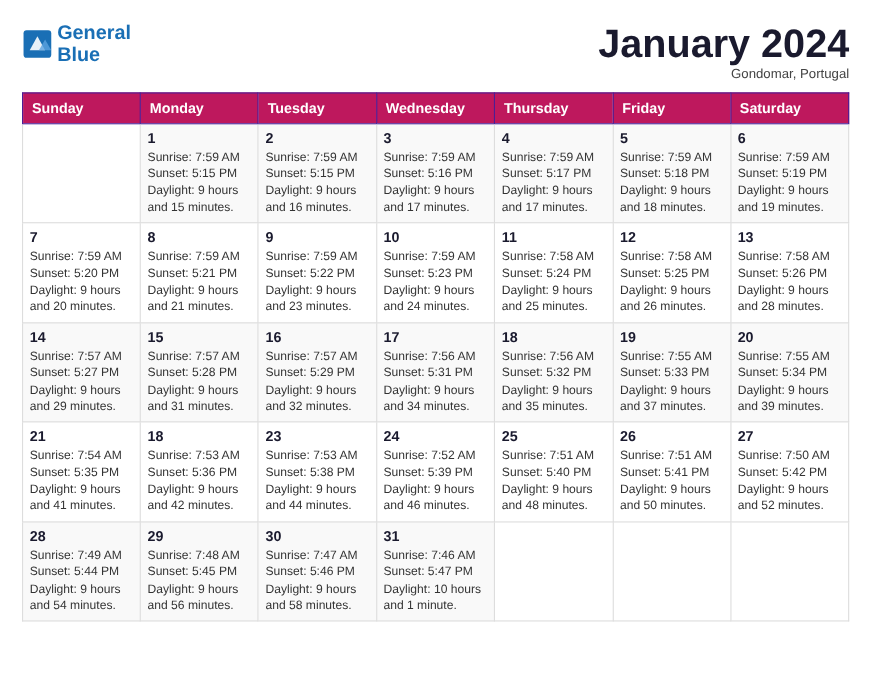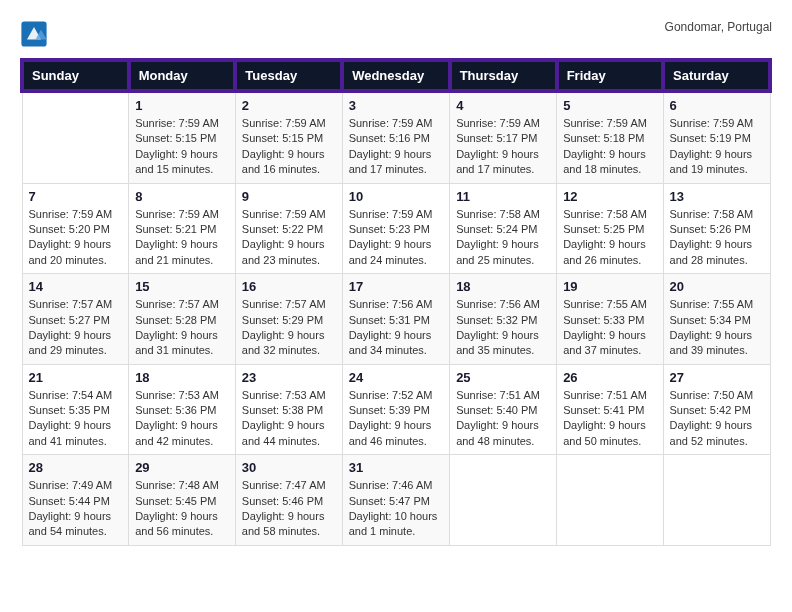--- a/index.html
+++ b/index.html
@@ -46,27 +46,27 @@
     .calendar-subtitle {
       font-size: 12px;
       color: #444;
     }
     table {
       width: 100%;
       border-collapse: collapse;
       font-size: 11px;
     }
     thead tr th {
-      background-color: #0f172a;
+      background-color: #be185d;
       color: #fff;
       text-align: left;
       padding: 6px 8px;
       font-size: 13px;
       font-weight: bold;
-      border: 4px solid #4c1d95;
+      border: 1px solid #4c1d95;
     }
     tbody tr td {
       vertical-align: top;
       padding: 5px 6px;
       border: 1px solid #ddd;
       min-height: 80px;
       width: 108px;
     }
     tbody tr:nth-child(odd) td {
       background-color: #f9f9f9;
@@ -92,22 +92,29 @@
 </head>
 <body>
 
 <div class="header-area">
   <div class="logo">
     <svg class="logo-icon" viewBox="0 0 40 40">
       <rect x="2" y="2" width="36" height="36" rx="4" fill="#1a6fb5"></rect>
       <polygon points="10,28 20,10 30,28" fill="white" opacity="0.9"></polygon>
       <polygon points="22,28 30,14 38,28" fill="#5ba3e0" opacity="0.8"></polygon>
     </svg>
+    <div>
+      <div class="logo-text">
+        <span>General</span><br>
+        <span style="color:#1a6fb5;">Blue</span>
+      </div>
+    </div>
   </div>
   <div class="title-area">
+    <div class="calendar-title">January 2024</div>
     <div class="calendar-subtitle">Gondomar, Portugal</div>
   </div>
 </div>
 
 <table>
   <thead>
     <tr>
     <th>Sunday</th>
         <th>Monday</th>
         <th>Tuesday</th>

